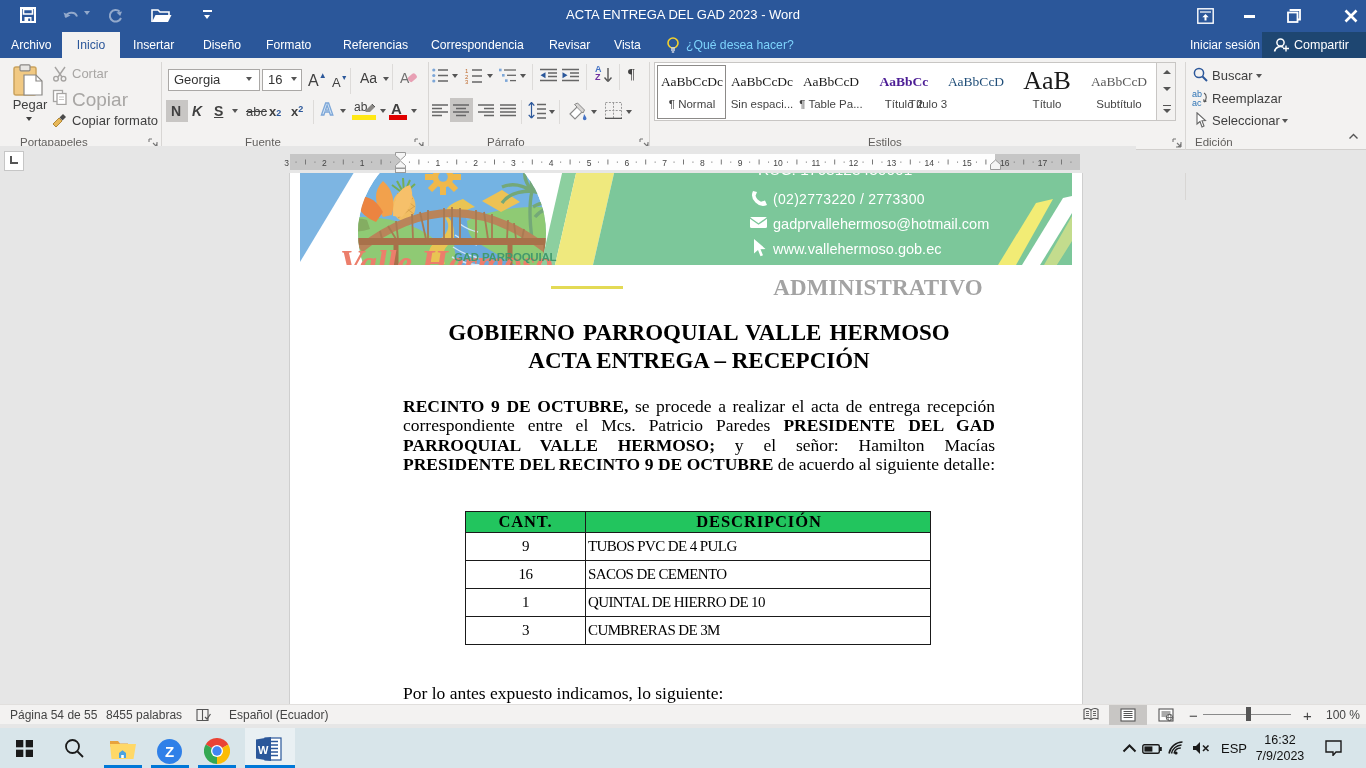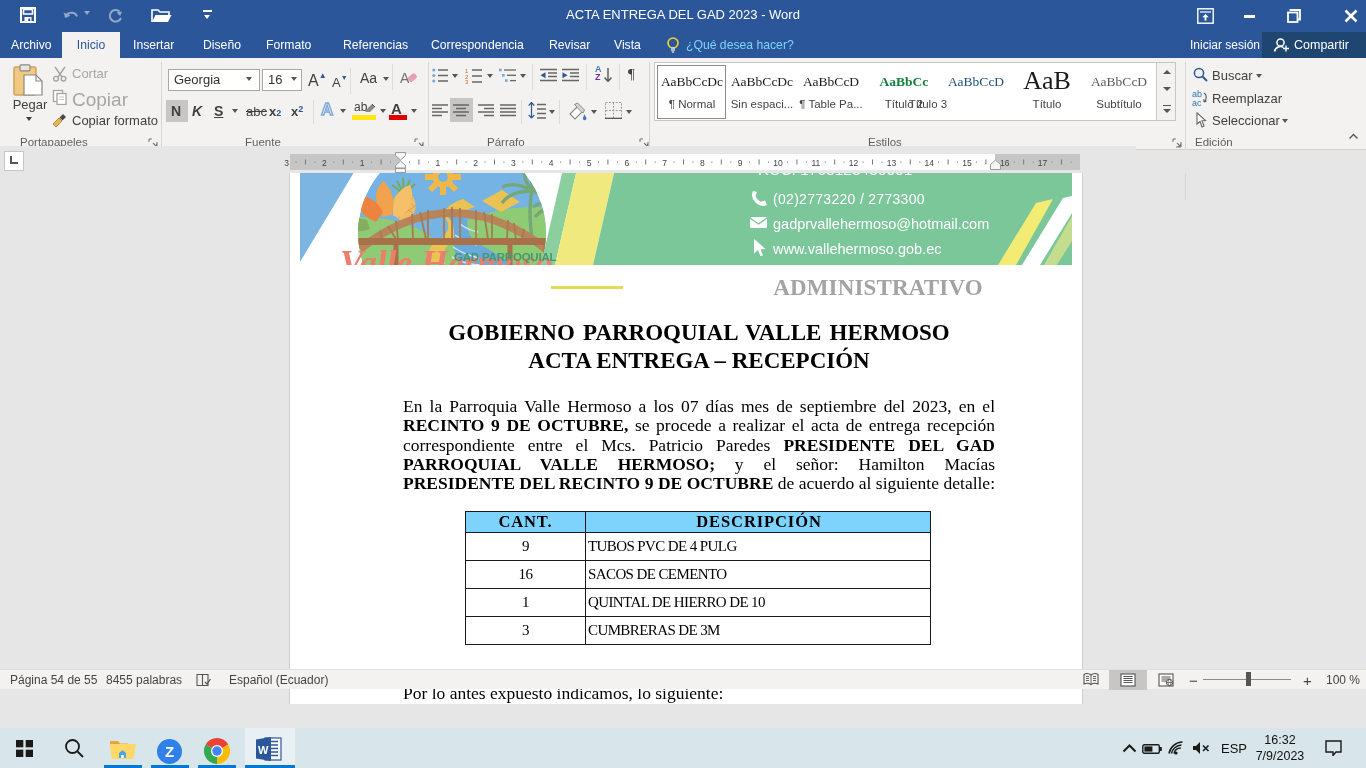--- a/index.html
+++ b/index.html
@@ -23,21 +23,21 @@
   #page { position:absolute; left:289px; top:23px; width:794px; height:560px; background:#fff; border-left:1px solid #cfcfcf; border-right:1px solid #cfcfcf; }
   .serif { font-family:"Liberation Serif", serif; }
   .jl { text-align:justify; text-align-last:justify; white-space:normal; height:19.3px; overflow:visible; }
   #dtable td { border:1px solid #1a1a1a; padding:0; font-size:15px; letter-spacing:-0.6px; }
   #dtable .c1 { width:120px; text-align:center; }
   #dtable .c2 { width:345px; text-align:left; padding-left:2px; }
   #dtable .hd { font-weight:bold; font-size:16.5px; letter-spacing:0.9px; height:21px; }
   #dtable tr { height:28px; }
   #dtable tr:first-child { height:21px; }
   
-  #statusbar { position:absolute; left:0; top:669px; width:1366px; height:20px; background:#f3f2f1; border-top:1px solid #e1dfdd; font-size:12px; color:#444; }
+  #statusbar { position:absolute; left:0; top:704px; width:1366px; height:20px; background:#f3f2f1; border-top:1px solid #e1dfdd; font-size:12px; color:#444; }
   
   #taskbar { position:absolute; left:0; top:728px; width:1366px; height:40px; background:#d8e5ea; }
 </style>
 </head>
 <body>
 <div id="titlebar">
 
   <svg class="abs" style="left:20px;top:7px" width="16" height="16" viewBox="0 0 16 16">
     <rect x="1" y="1" width="14" height="14" fill="none" stroke="#fff" stroke-width="2"></rect>
     <path d="M3.5 2.5 h9 v4.5 h-9 z" fill="none" stroke="#fff" stroke-width="1.6"></path>
@@ -264,21 +264,21 @@
   <div class="gdiv" style="left:649px"></div>
 
   <div class="abs" style="left:654px;top:4px;width:503px;height:59px;background:#fff;border:1px solid #c8c6c4"></div>
   <div class="abs" style="left:656.5px;top:6.5px;width:69px;height:54px;border:1px solid #8c8a88;background:#fff"></div>
   <div class="abs serif" style="left:660px;top:16px;width:64px;text-align:center;font-size:13.5px;color:#1a1a1a">AaBbCcDc</div>
   <div class="abs" style="left:660px;top:40px;width:64px;text-align:center;font-size:11.5px;color:#444">¶ Normal</div>
   <div class="abs serif" style="left:730px;top:16px;width:64px;text-align:center;font-size:13.5px;color:#1a1a1a">AaBbCcDc</div>
   <div class="abs" style="left:730px;top:40px;width:64px;text-align:center;font-size:11.5px;color:#444">Sin espaci...</div>
   <div class="abs serif" style="left:799px;top:16px;width:64px;text-align:center;font-size:13.5px;color:#1a1a1a">AaBbCcD</div>
   <div class="abs" style="left:799px;top:40px;width:64px;text-align:center;font-size:11.5px;color:#444">¶ Table Pa...</div>
-  <div class="abs serif" style="left:872px;top:16px;width:64px;text-align:center;font-size:13.5px;color:#15803d;font-weight:bold">AaBbCc</div>
+  <div class="abs serif" style="left:872px;top:16px;width:64px;text-align:center;font-size:13.5px;color:#4c1d95;font-weight:bold">AaBbCc</div>
   <div class="abs" style="left:872px;top:40px;width:64px;text-align:center;font-size:11.5px;color:#444">Título 2</div>
   <div class="abs serif" style="left:944px;top:16px;width:64px;text-align:center;font-size:13.5px;color:#1f4d78">AaBbCcD</div>
   <div class="abs" style="left:896px;top:40px;width:64px;text-align:center;font-size:11.5px;color:#444">Título 3</div>
   <div class="abs serif" style="left:1015px;top:8px;width:64px;text-align:center;font-size:26px;color:#1a1a1a">AaB</div>
   <div class="abs" style="left:1015px;top:40px;width:64px;text-align:center;font-size:11.5px;color:#444">Título</div>
   <div class="abs serif" style="left:1087px;top:16px;width:64px;text-align:center;font-size:13.5px;color:#5a5a5a">AaBbCcD</div>
   <div class="abs" style="left:1087px;top:40px;width:64px;text-align:center;font-size:11.5px;color:#444">Subtítulo</div>
 
   <div class="abs" style="left:1157px;top:4px;width:19px;height:59px;border:1px solid #c8c6c4;border-left:none;background:#f3f2f1"></div>
   <div class="abs" style="left:1163px;top:12px;width:0;height:0;border-left:4px solid transparent;border-right:4px solid transparent;border-bottom:4.5px solid #555"></div>
@@ -515,30 +515,29 @@
           <text x="154" y="92" font-size="11.5" font-weight="bold" letter-spacing="-0.2" fill="#44996c" font-family="Liberation Sans">GAD PARROQUIAL</text>
         </g>
       </svg>
 
     <div class="abs" style="left:261px;top:117px;width:72px;height:3px;background:#e3da55"></div>
     <div class="abs serif" style="left:433px;top:107px;width:310px;text-align:center;font-size:23px;line-height:24px;font-weight:bold;color:#a3a3a3;letter-spacing:0.15px">ADMINISTRATIVO</div>
     <div class="abs serif" style="left:113px;top:152px;width:592px;text-align:center;font-size:23px;line-height:24px;font-weight:bold;color:#000;word-spacing:2.5px">GOBIERNO PARROQUIAL VALLE HERMOSO</div>
     <div class="abs serif" style="left:113px;top:180px;width:592px;text-align:center;font-size:23px;line-height:24px;font-weight:bold;color:#000;">ACTA ENTREGA – RECEPCIÓN</div>
 
     <div class="abs serif" id="para" style="left:113px;top:228px;width:592px;font-size:17.5px;line-height:19.3px;color:#000">
-      <div class="jl">En la Parroquia Valle Hermoso a los 07 días mes de septiembre del 2023, en el</div>
       <div class="jl"><b>RECINTO 9 DE OCTUBRE,</b> se procede a realizar el acta de entrega recepción</div>
       <div class="jl">correspondiente entre el Mcs. Patricio Paredes <b>PRESIDENTE DEL GAD</b></div>
       <div class="jl"><b>PARROQUIAL VALLE HERMOSO;</b> y el señor: Hamilton Macías</div>
       <div class="jl"><b>PRESIDENTE DEL RECINTO 9 DE OCTUBRE</b> de acuerdo al siguiente detalle:</div>
     </div>
 
     <table class="abs serif" id="dtable" style="left:175px;top:342px;border-collapse:collapse">
       <tbody>
-          <tr style="background:#7dd3fc">
+          <tr style="background:#22c55e">
             <td class="c1 hd">CANT.</td>
             <td class="c2 hd" style="text-align:center">DESCRIPCIÓN</td>
           </tr>
       <tr>
             <td class="c1">9</td>
             <td class="c2">TUBOS PVC DE 4 PULG</td>
           </tr>
       <tr>
             <td class="c1">16</td>
             <td class="c2">SACOS DE CEMENTO</td>

